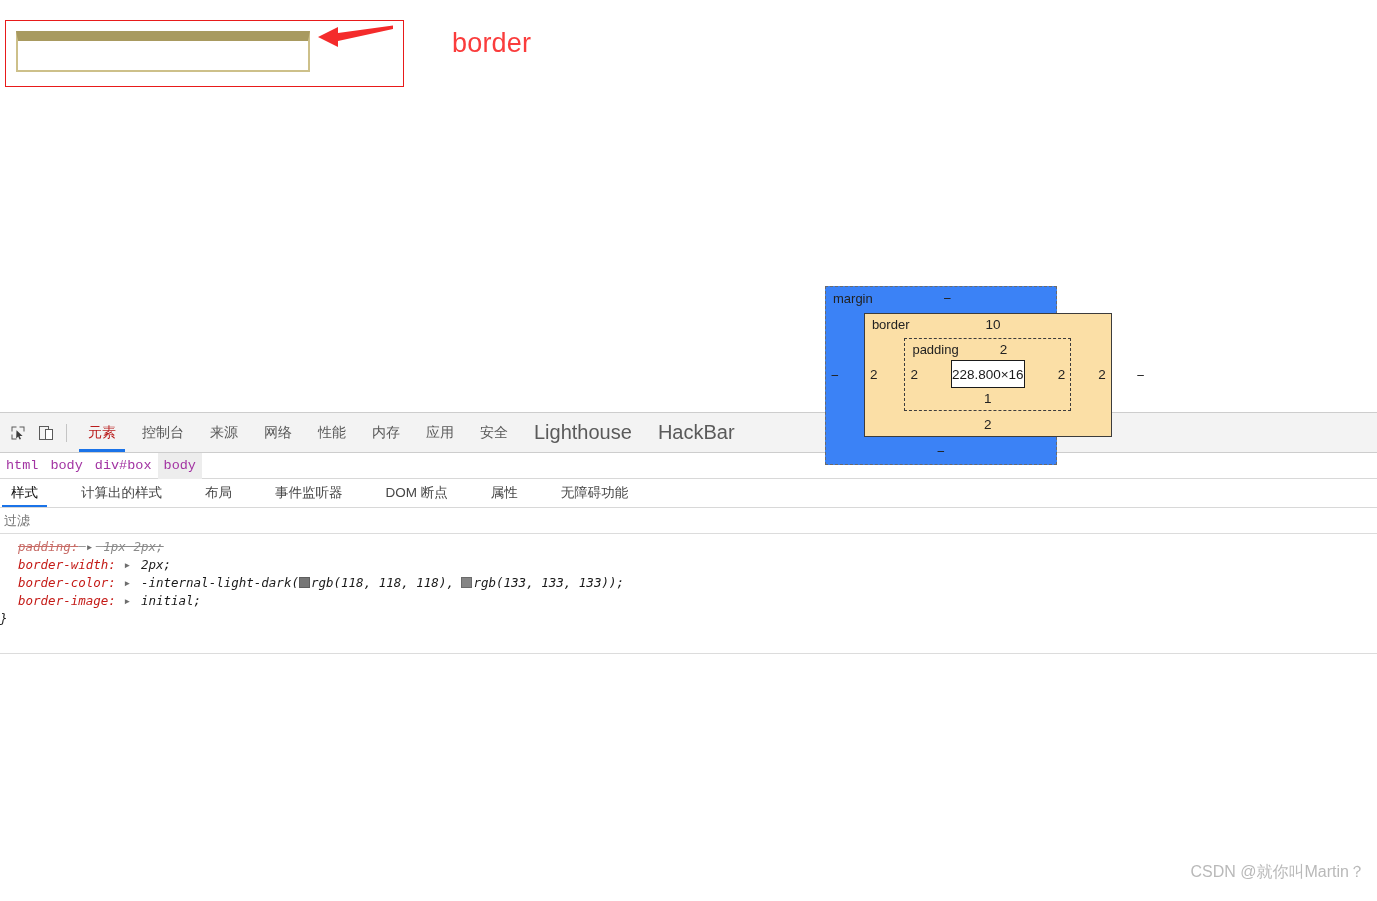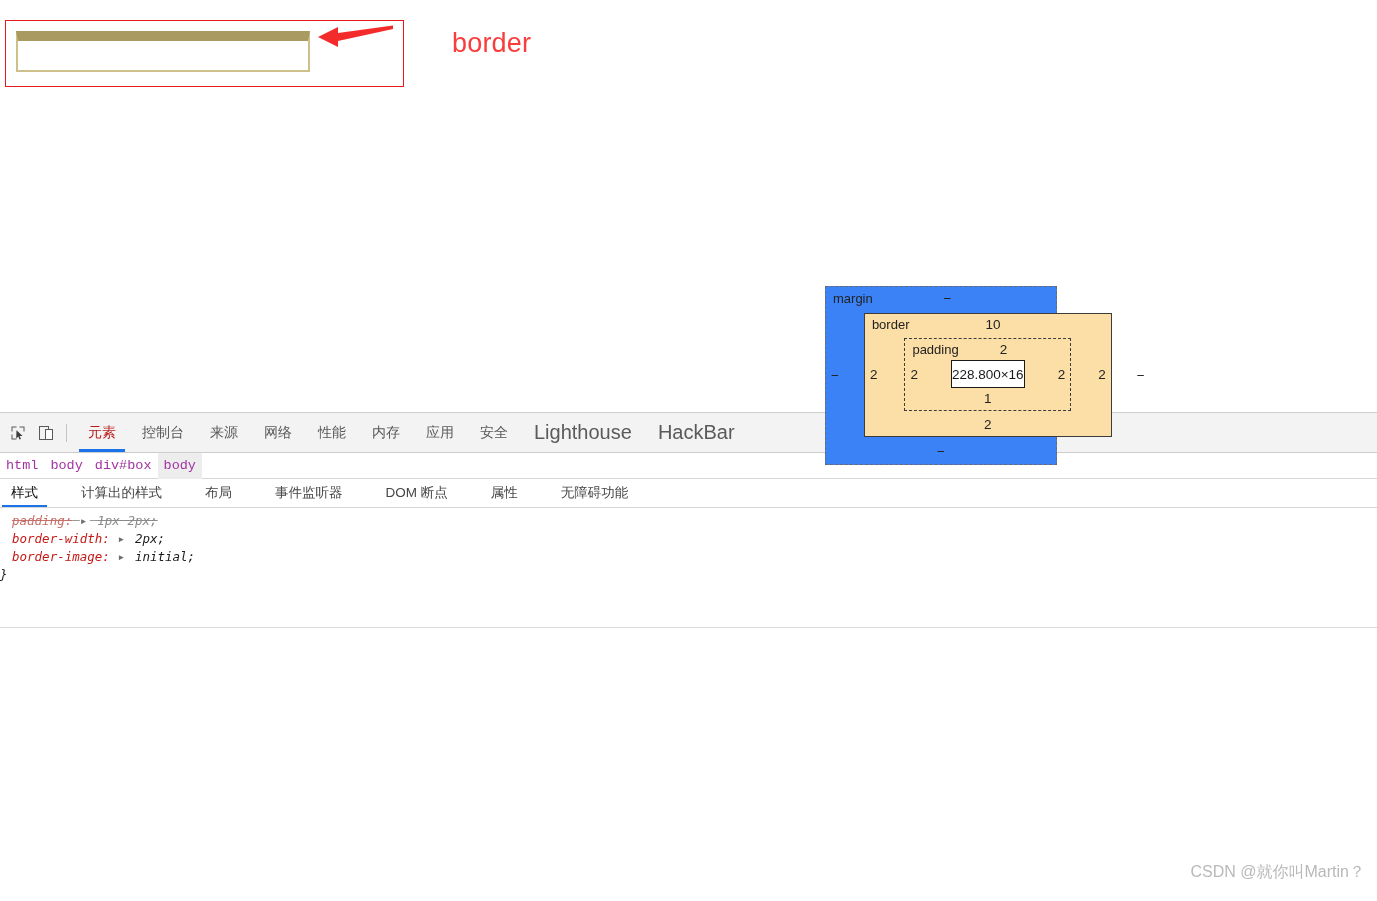--- a/index.html
+++ b/index.html
@@ -225,21 +225,21 @@
     border-bottom: 1px solid #dcdcdc;
     padding: 4px 0 0 0;
     box-sizing: border-box;
     overflow: hidden;
     font-family: "DejaVu Sans Mono", "Liberation Mono", monospace;
     font-size: 12.5px;
   }
   .css-line {
     height: 18px;
     line-height: 18px;
-    padding-left: 12px;
+    padding-left: 18px;
     white-space: nowrap;
     font-style: italic;
   }
   .css-line.closing { padding-left: 0px; }
   .css-prop { color: #c41a16; }
   .css-val  { color: #1a1a1a; }
   .css-line.overridden { text-decoration: line-through; color: #9a9a9a; }
   .css-line.overridden .css-prop { color: #c86d68; text-decoration: line-through; }
   .css-line.overridden .css-val { color: #8a8a8a; text-decoration: line-through; }
   .disclosure {
@@ -411,36 +411,44 @@
     <div class="dt-subtabs">
       <div class="dt-subtab selected">样式</div>
       <div class="dt-subtab">计算出的样式</div>
       <div class="dt-subtab">布局</div>
       <div class="dt-subtab">事件监听器</div>
       <div class="dt-subtab">DOM 断点</div>
       <div class="dt-subtab">属性</div>
       <div class="dt-subtab">无障碍功能</div>
     </div>
 
+    <div class="dt-filter">
+      <input class="dt-filter-input" type="text" placeholder="过滤" style="">
+    </div>
 
     <div class="dt-styles">
 
       <div class="css-line overridden">
         <span class="css-prop">padding</span><span class="css-prop">:</span>
         <span class="disclosure">▸</span>
         <span class="css-val">1px 2px;</span>
       </div>
 
       <div class="css-line">
         <span class="css-prop">border-width</span><span class="css-prop">:</span>
         <span class="disclosure">▸</span>
         <span class="css-val">2px;</span>
       </div>
 
 
+      <div class="css-line">
+        <span class="css-prop">border-color</span><span class="css-prop">:</span>
+        <span class="disclosure">▸</span>
+        <span class="css-val">-internal-light-dark(</span><span class="swatch" id="sw0" style="background: rgb(118, 118, 118);"></span><span class="css-val">rgb(118, 118, 118), </span><span class="swatch" id="sw1" style="background: rgb(133, 133, 133);"></span><span class="css-val">rgb(133, 133, 133));</span>
+      </div>
 
       <div class="css-line">
         <span class="css-prop">border-image</span><span class="css-prop">:</span>
         <span class="disclosure">▸</span>
         <span class="css-val">initial;</span>
       </div>
 
       <div class="css-line closing">
         <span class="css-val">}</span>
       </div>

